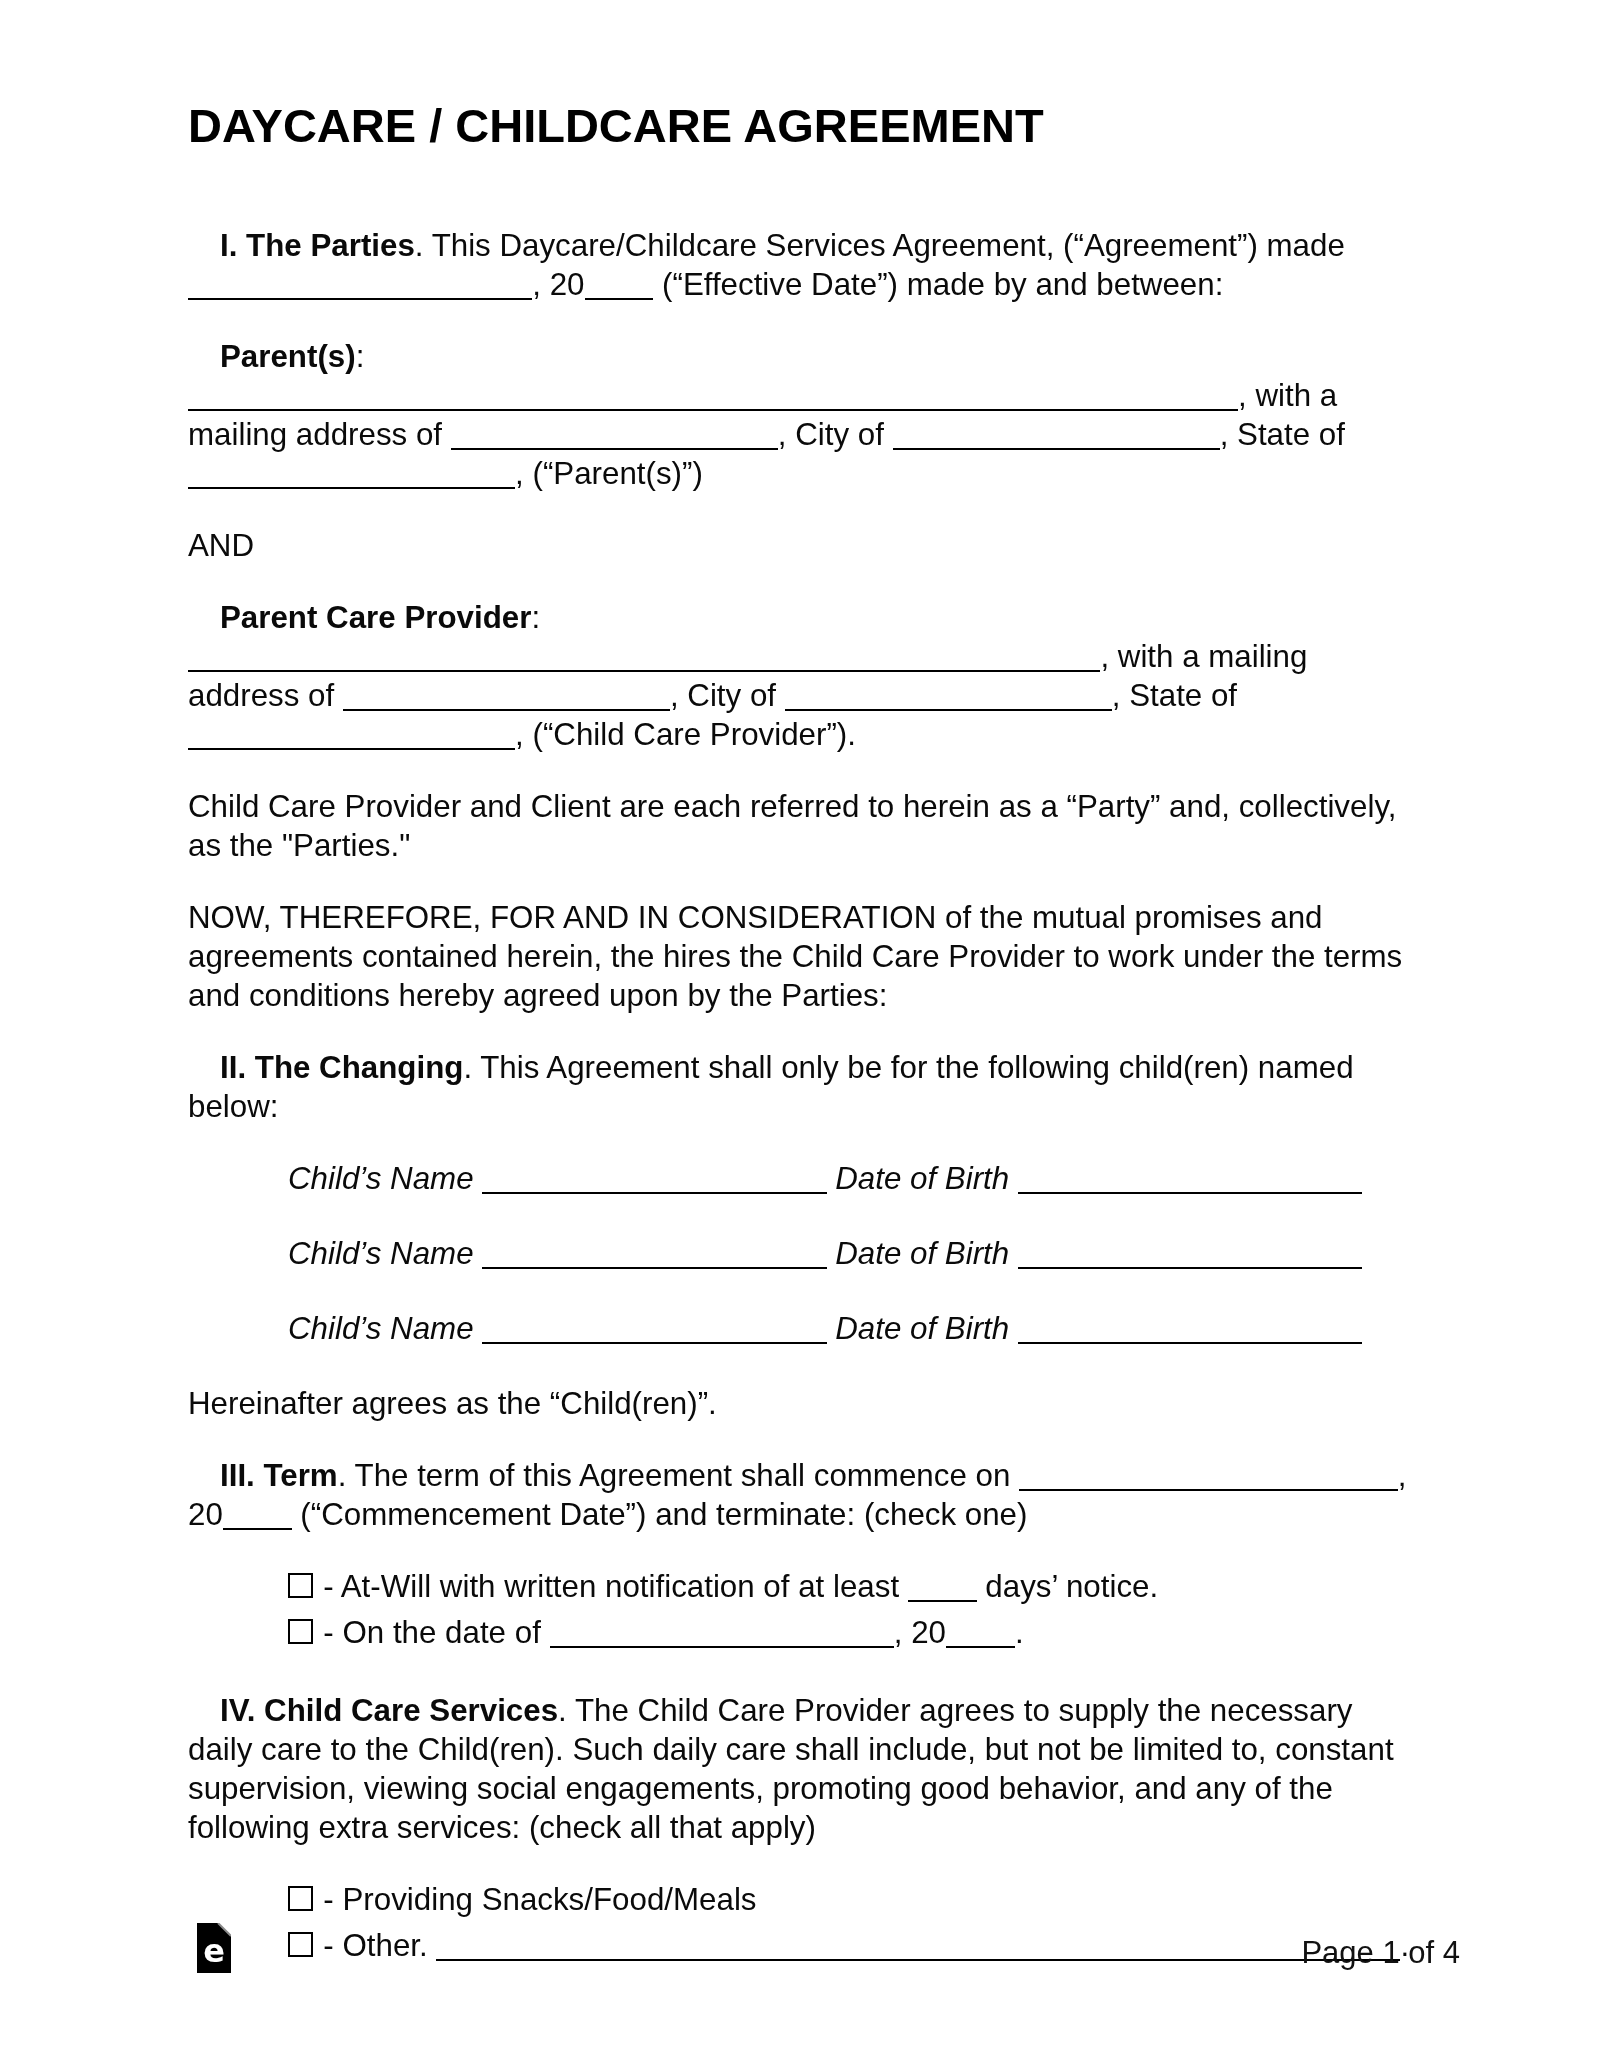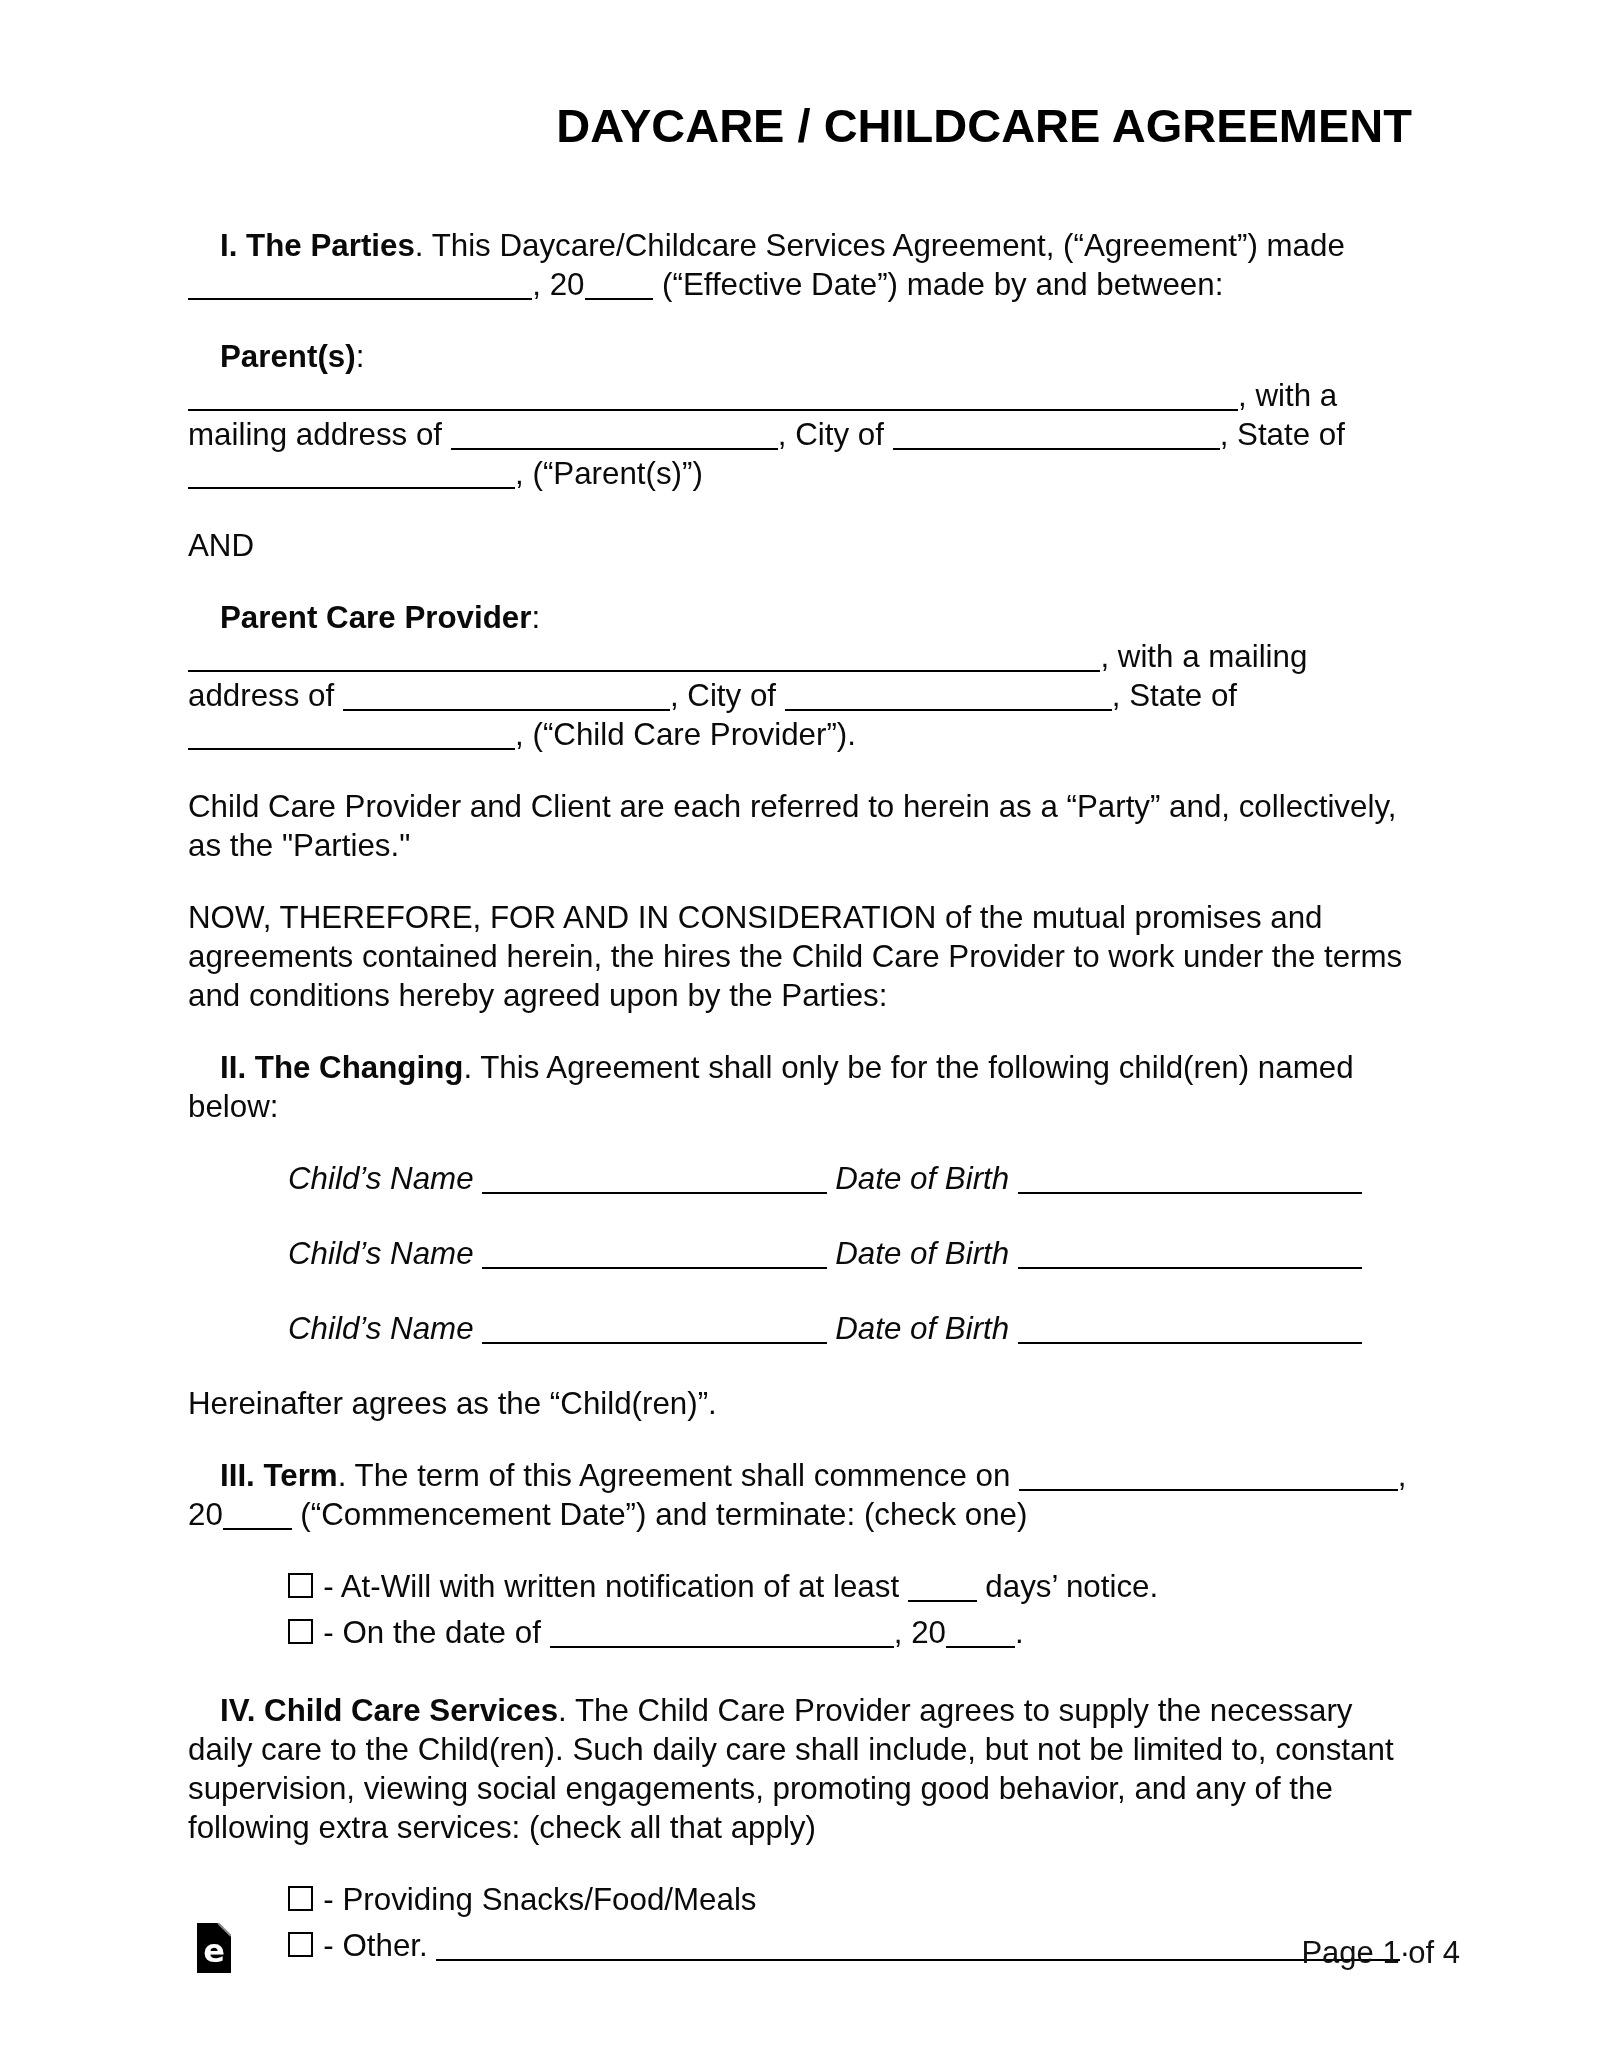--- a/index.html
+++ b/index.html
@@ -4,21 +4,21 @@
 <style>
   html,body{margin:0;padding:0;}
   body{
     width:1600px;height:2070px;position:relative;background:#ffffff;
     font-family:"Liberation Sans",sans-serif;color:#0a0a0a;
     -webkit-font-smoothing:antialiased;
   }
   .page{position:absolute;inset:0;overflow:hidden;}
   .content{padding:92px 188px 0 188px;font-size:31.3px;line-height:39px;}
   .doc-title{
-    font-size:47px;line-height:1.1;font-weight:bold;text-align:right;
+    font-size:47px;line-height:1.1;font-weight:bold;text-align:left;
     margin:8px 0 74px 0;color:#000;
   }
   .p{margin:0 0 33px 0;}
   .row{margin:0 0 36px 0;padding-left:100px;font-style:italic;}
   .check{margin:0 0 7px 0;padding-left:100px;}
   .gap{height:32px;}
   .bold{font-weight:bold;margin-left:32px;}
   .blank{
     display:inline-block;height:1.02em;
     border-bottom:2px solid #000;

